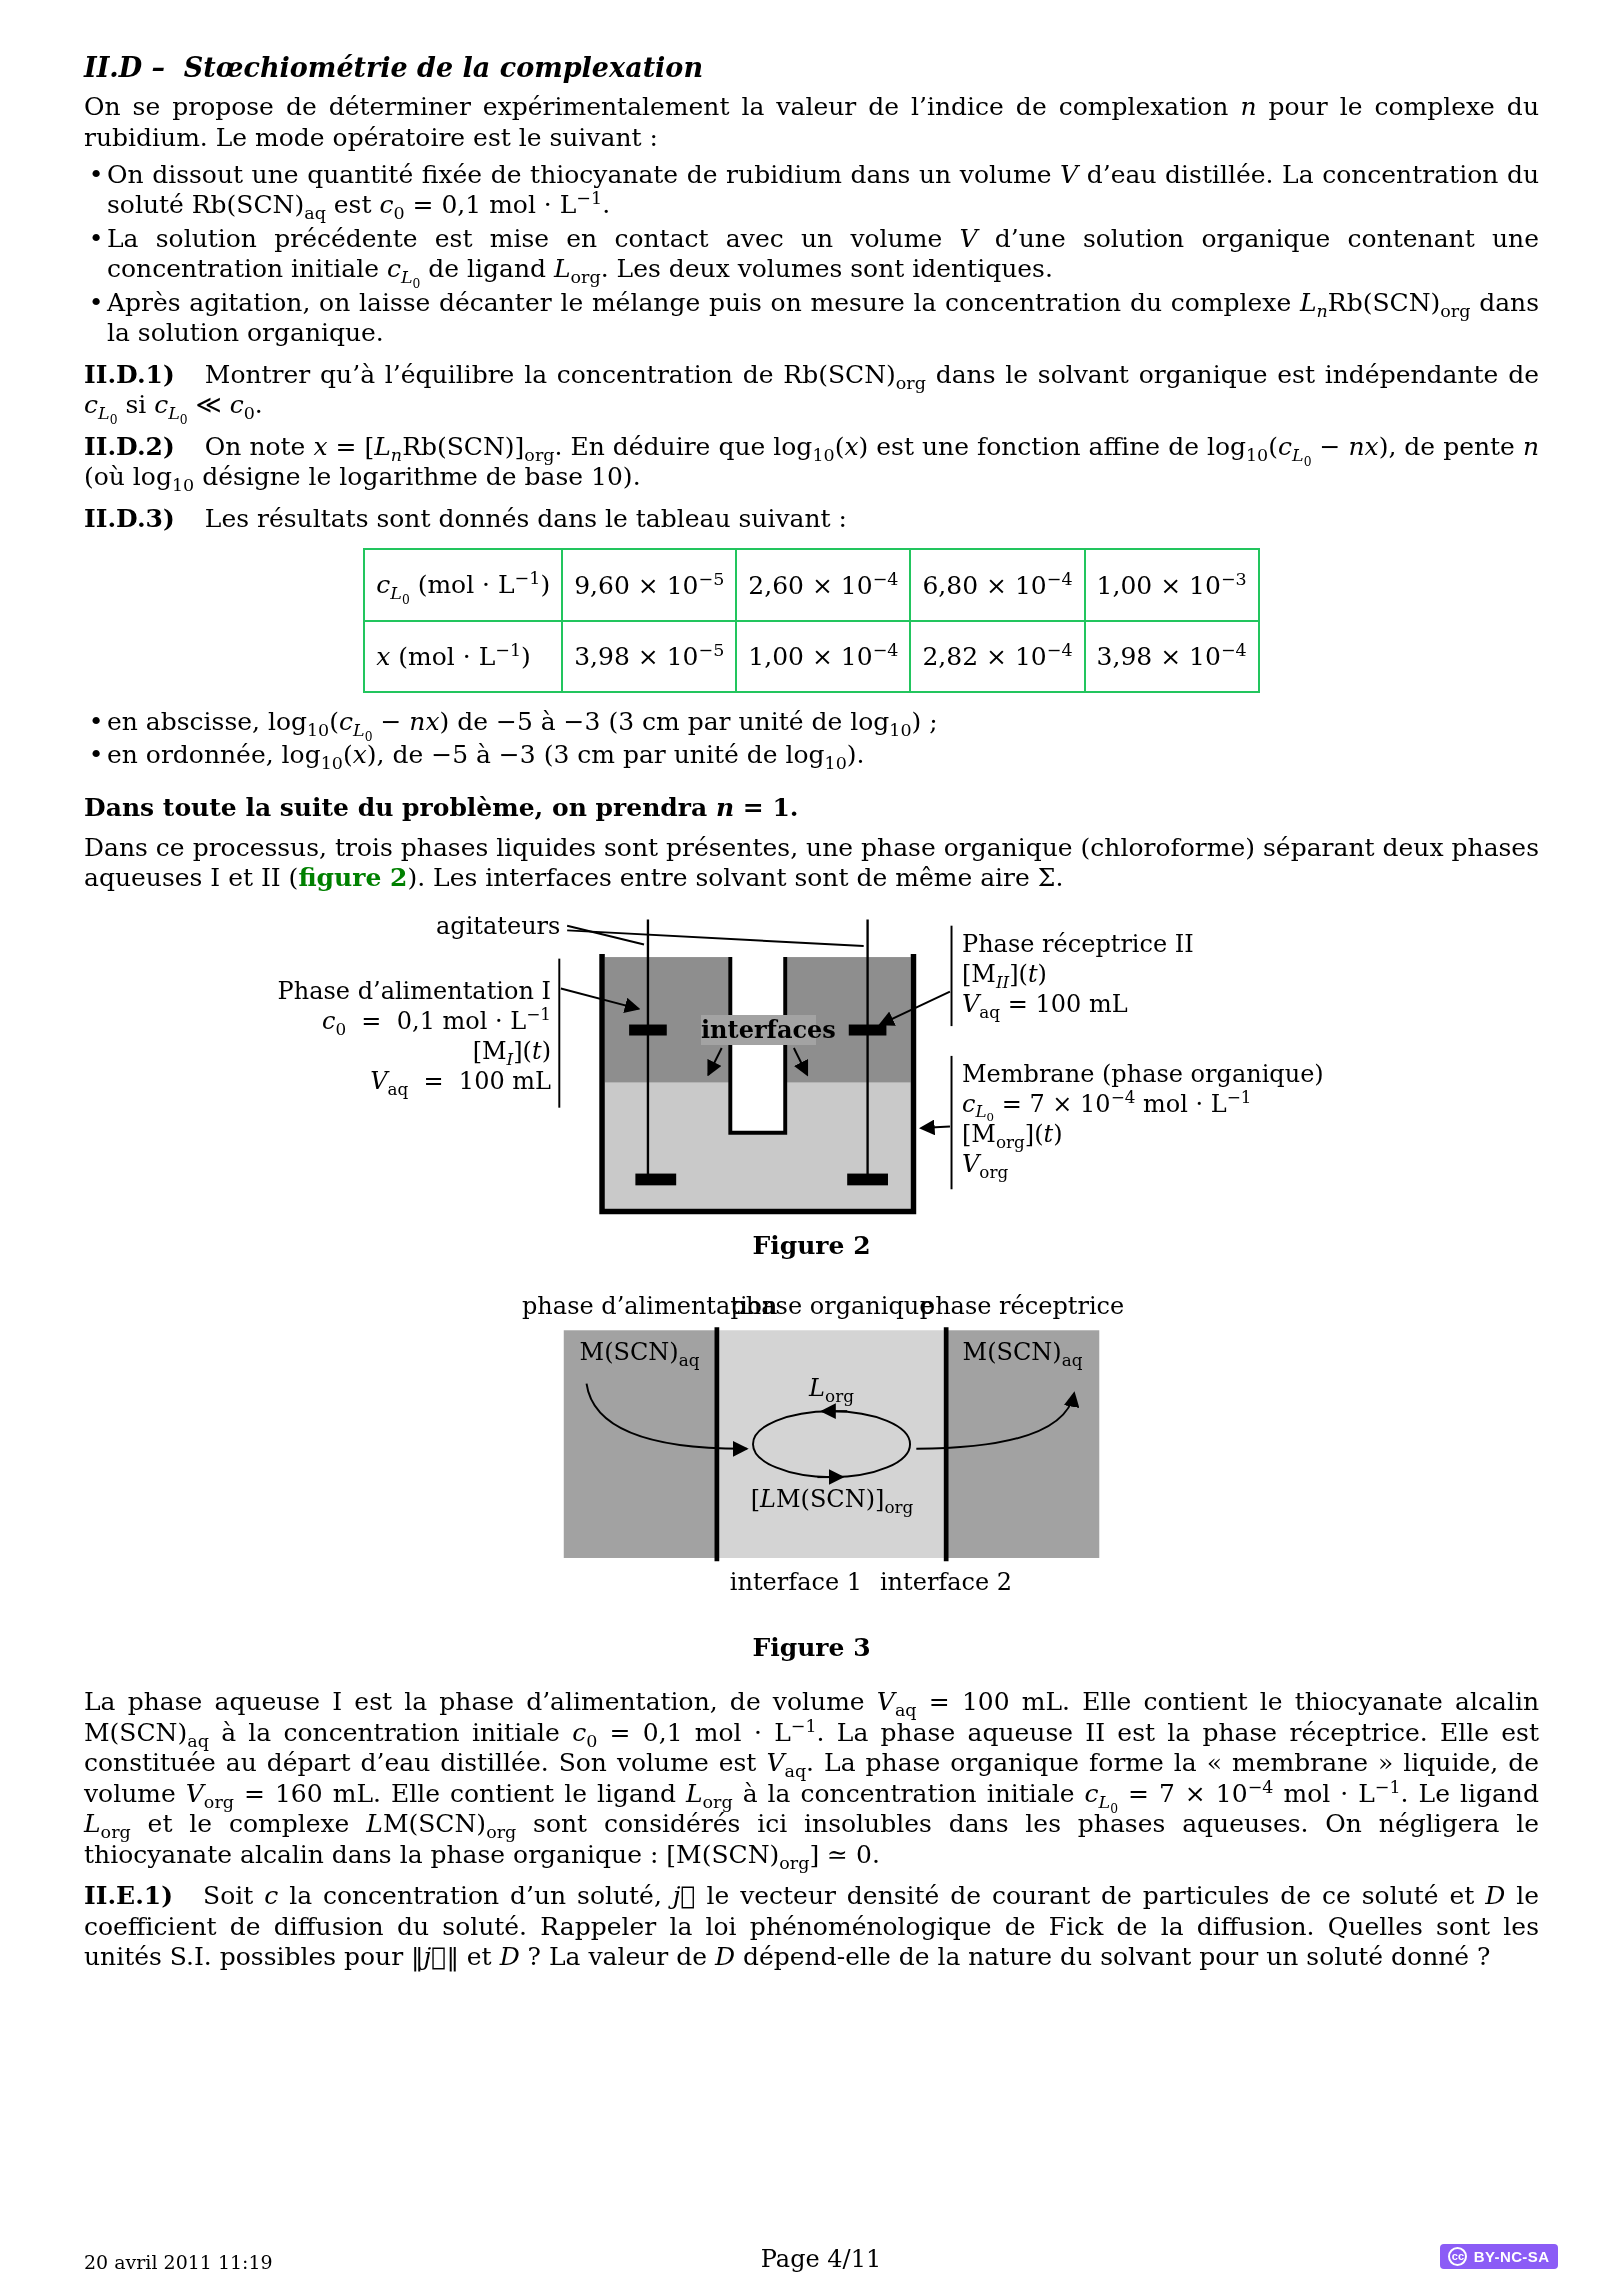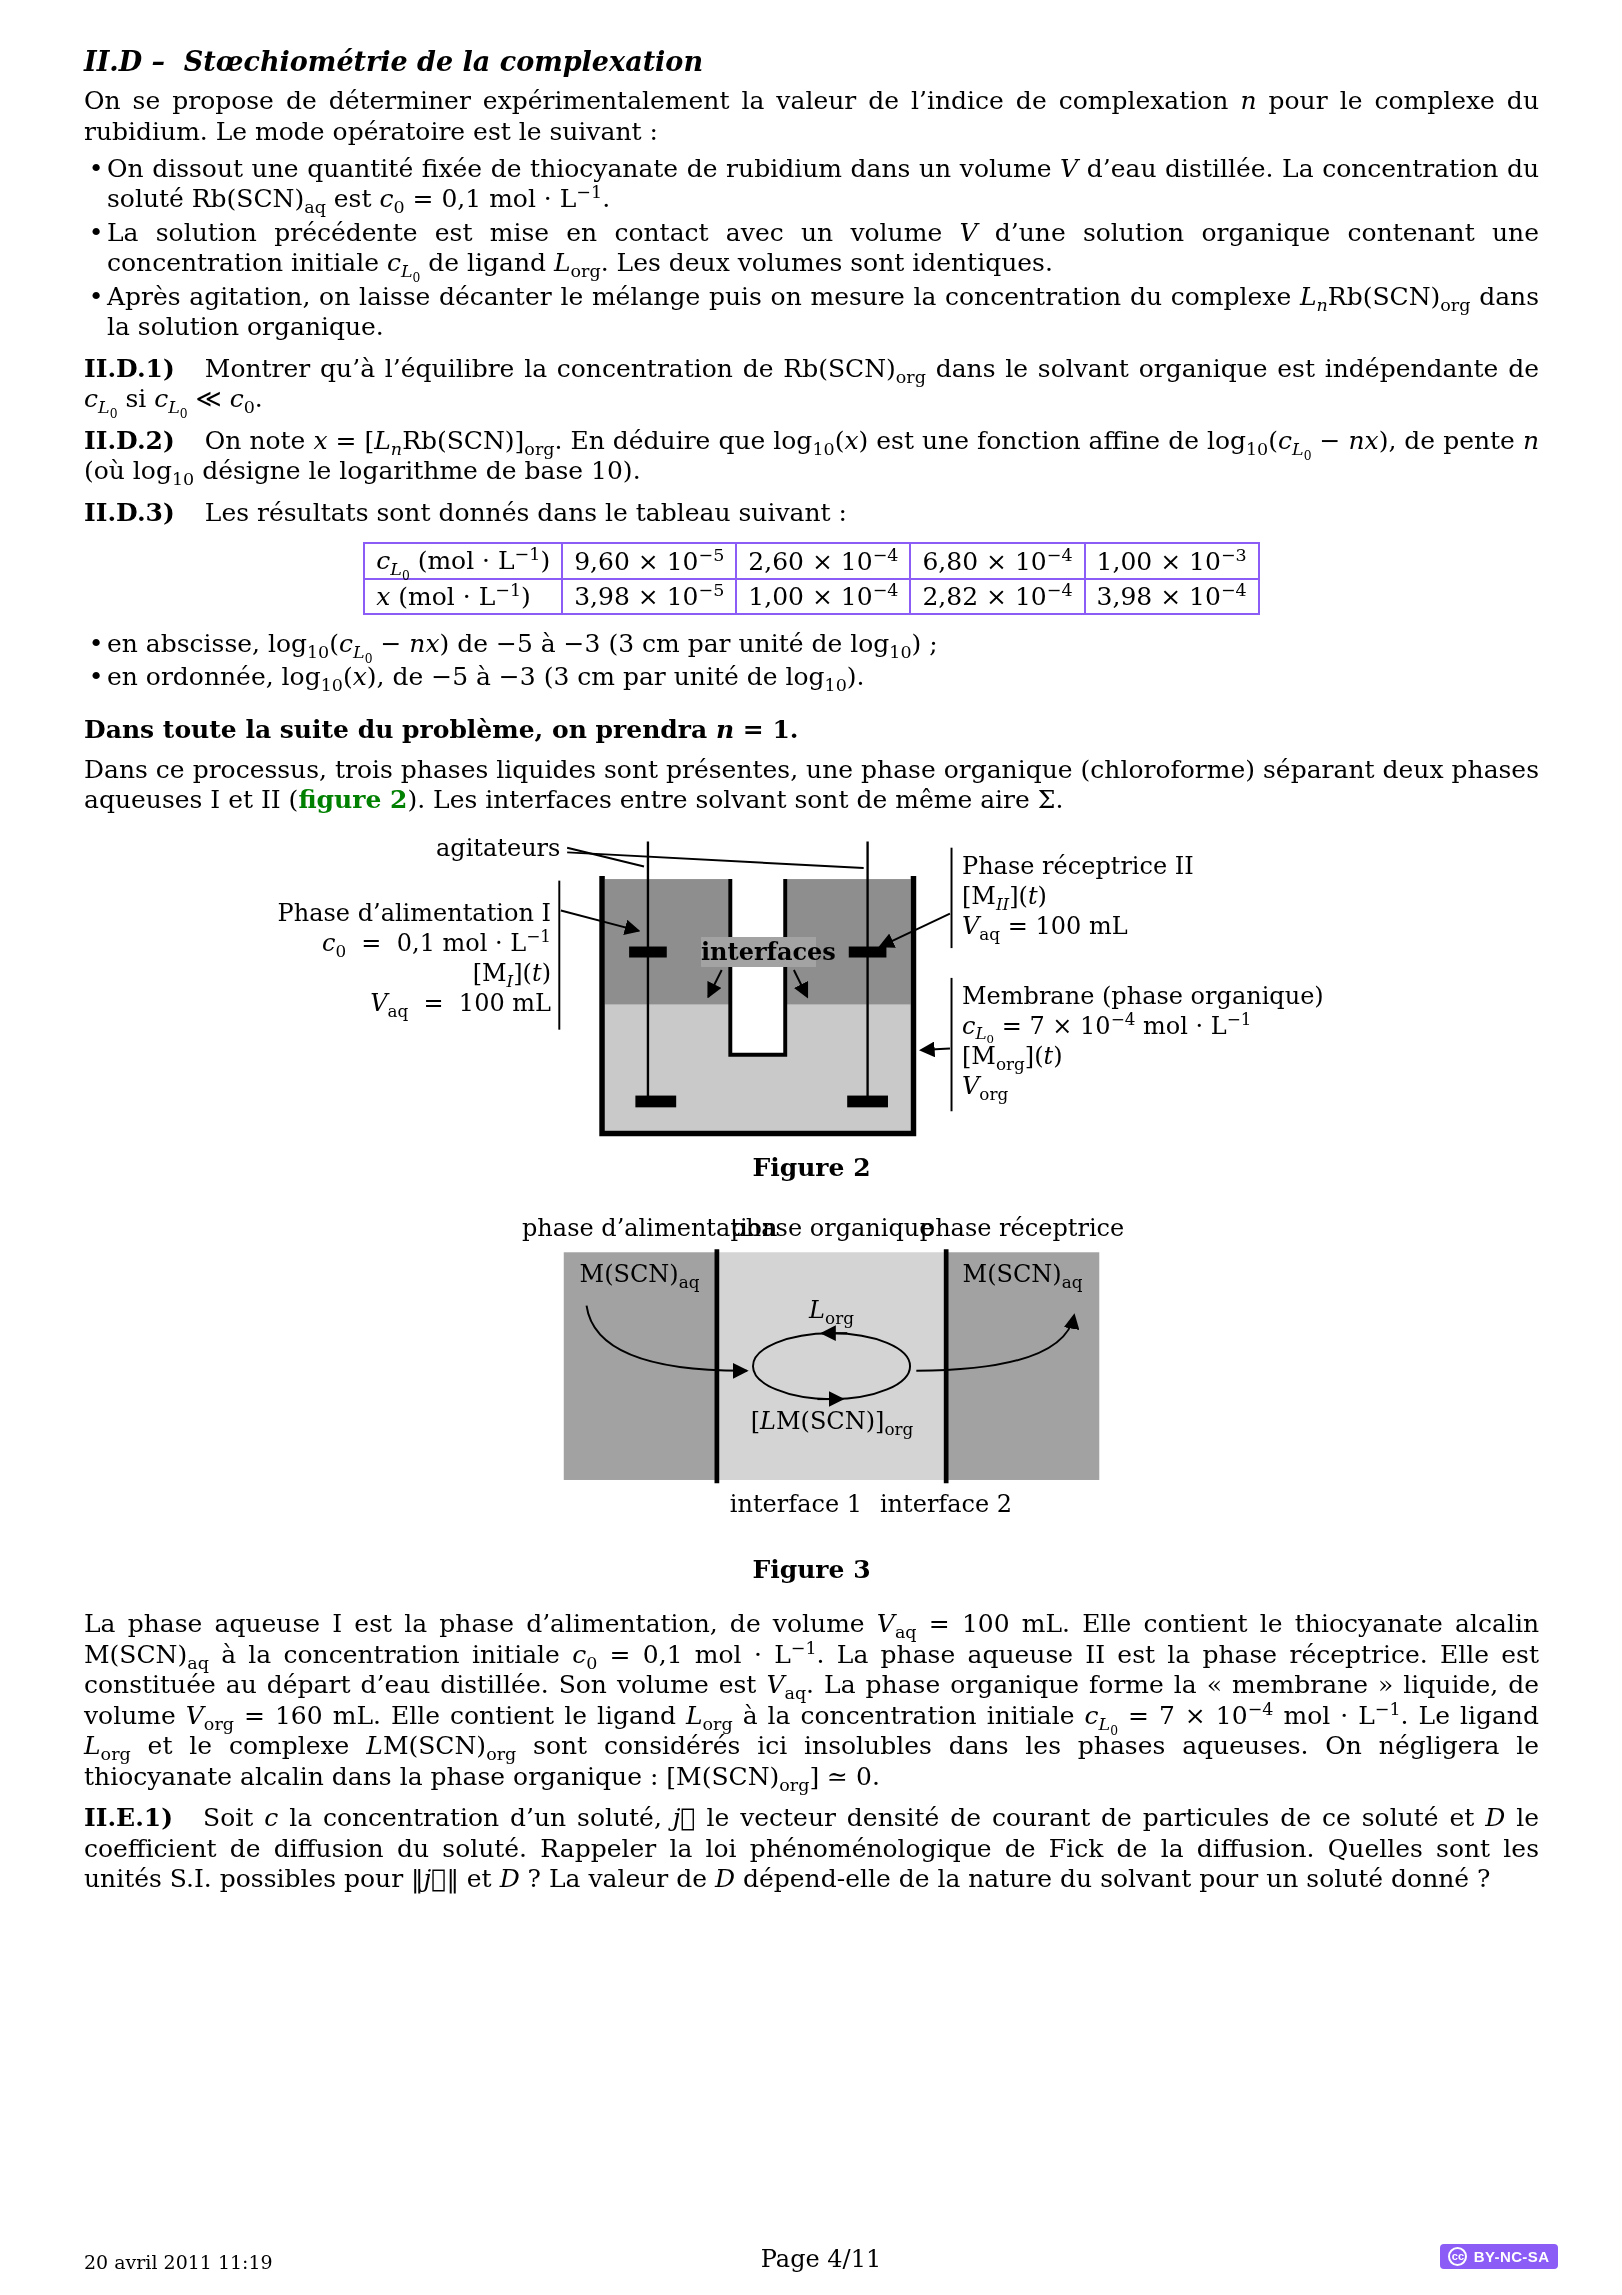--- a/index.html
+++ b/index.html
@@ -4,29 +4,29 @@
 <style>
   * { box-sizing: border-box; }
   html,body { margin:0; padding:0; background:#ffffff; }
   .page {
     position:relative; width:1623px; height:2295px; background:#ffffff;
     font-family:"DejaVu Serif", serif; color:#000; overflow:hidden;
   }
   .content { position:absolute; left:84px; top:36px; width:1455px; }
   .para { font-size:25px; line-height:1.22; text-align:justify; margin:6.3px 0; }
   .sec-title { font-size:27px; font-weight:bold; font-style:italic; margin:23.6px 0 9.4px; }
-  .content > .sec-title:first-child { margin-top:10px; }
+  .content > .sec-title:first-child { margin-top:16px; }
   .q { margin-top:11px; }
   .qlabel { font-weight:bold; margin-right:30px; }
   .bullets { list-style:none; margin:3.1px 0; padding:0; }
   .bullets li { position:relative; padding-left:23px; font-size:25px; line-height:1.22; text-align:justify; margin:3.1px 0; }
   .bullets li::before { content:"•"; position:absolute; left:4.7px; top:0; }
   sub, sup { line-height:0; font-size:70%; }
   .results { border-collapse:collapse; margin:14px auto; }
-  .results td { border:2px solid #8b5cf6; font-size:25px; padding:2px 11px; white-space:nowrap; }
+  .results td { border:2px solid #22c55e; font-size:25px; padding:20px 11px; white-space:nowrap; }
   .note { font-size:25px; font-weight:bold; margin:22px 0 11px; }
   .figref { color:#008000; font-weight:bold; text-decoration:none; cursor:pointer; }
   .fig { position:relative; width:1455px; }
   .fig svg { position:absolute; left:0; top:0; }
   .fig .lbl { position:absolute; font-size:24px; line-height:30px; white-space:nowrap; }
   .fig .caption { position:absolute; left:0; right:0; text-align:center; font-weight:bold; font-size:25px; }
   .figure2 { height:353px; margin-top:15.7px; }
   .figure3 { height:373px; margin-top:28px; }
   .footer { position:absolute; left:84px; top:2242px; width:1474px; height:36px; }
   .f-date { position:absolute; left:0; top:9.4px; font-size:19px; }

